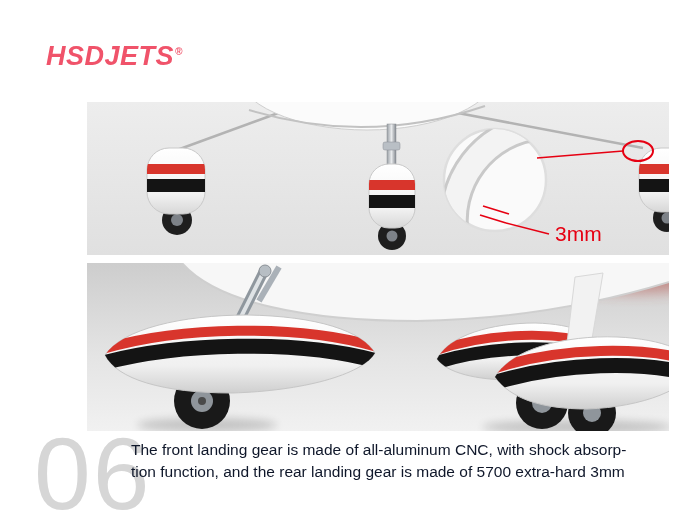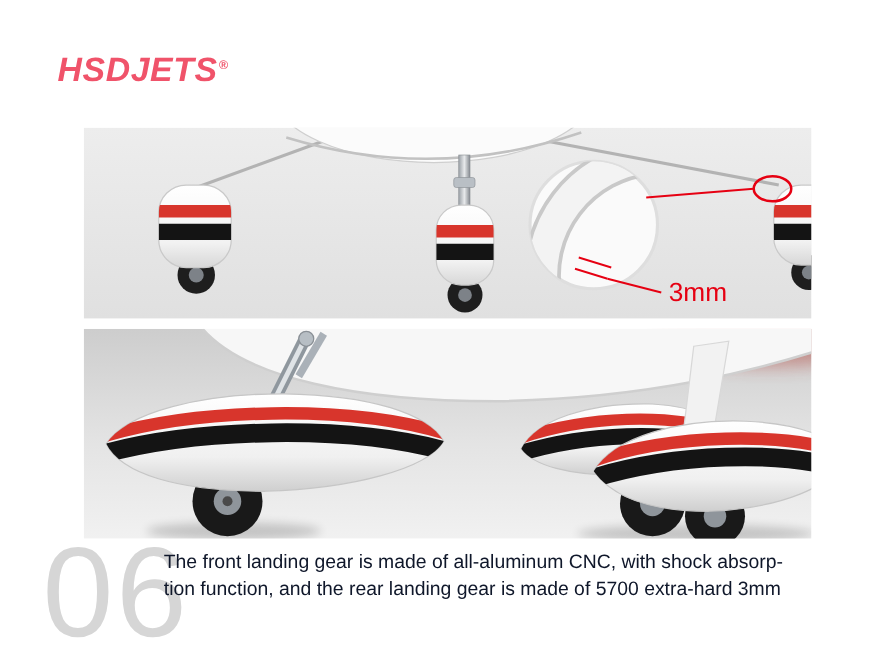--- a/index.html
+++ b/index.html
@@ -3,21 +3,21 @@
 <meta charset="utf-8">
 <style>
   * { margin:0; padding:0; box-sizing:border-box; }
   html,body { background:#ffffff; }
   body { font-family:"Liberation Sans", sans-serif; }
   .page { position:relative; width:700px; height:520px; background:#ffffff; overflow:hidden;margin-top:17px; }
 
   .logo { position:absolute; left:46px; top:24px; color:#f0536a; font-style:italic; font-weight:bold; font-size:27px; letter-spacing:0.5px; }
   .logo-reg { font-size:10px; vertical-align:super; margin-left:1px; }
 
-  .panel { position:absolute; left:39px; width:610px; overflow:hidden;padding-left:28px; }
+  .panel { position:absolute; left:59px; width:610px; overflow:hidden;padding-left:28px; }
   .panel-top { top:85px; height:153px; }
   .panel-bottom { top:246px; height:168px; }
 
   .step-number { position:absolute; left:34px; top:406px; font-size:102px; font-weight:100; color:#d6d6d6; letter-spacing:2px; line-height:1; }
   .description { position:absolute; left:131px; top:422px; width:548px; font-size:15.5px; color:#0f172a; line-height:22px; }
 </style>
 </head>
 <body>
 
 <div class="page">

